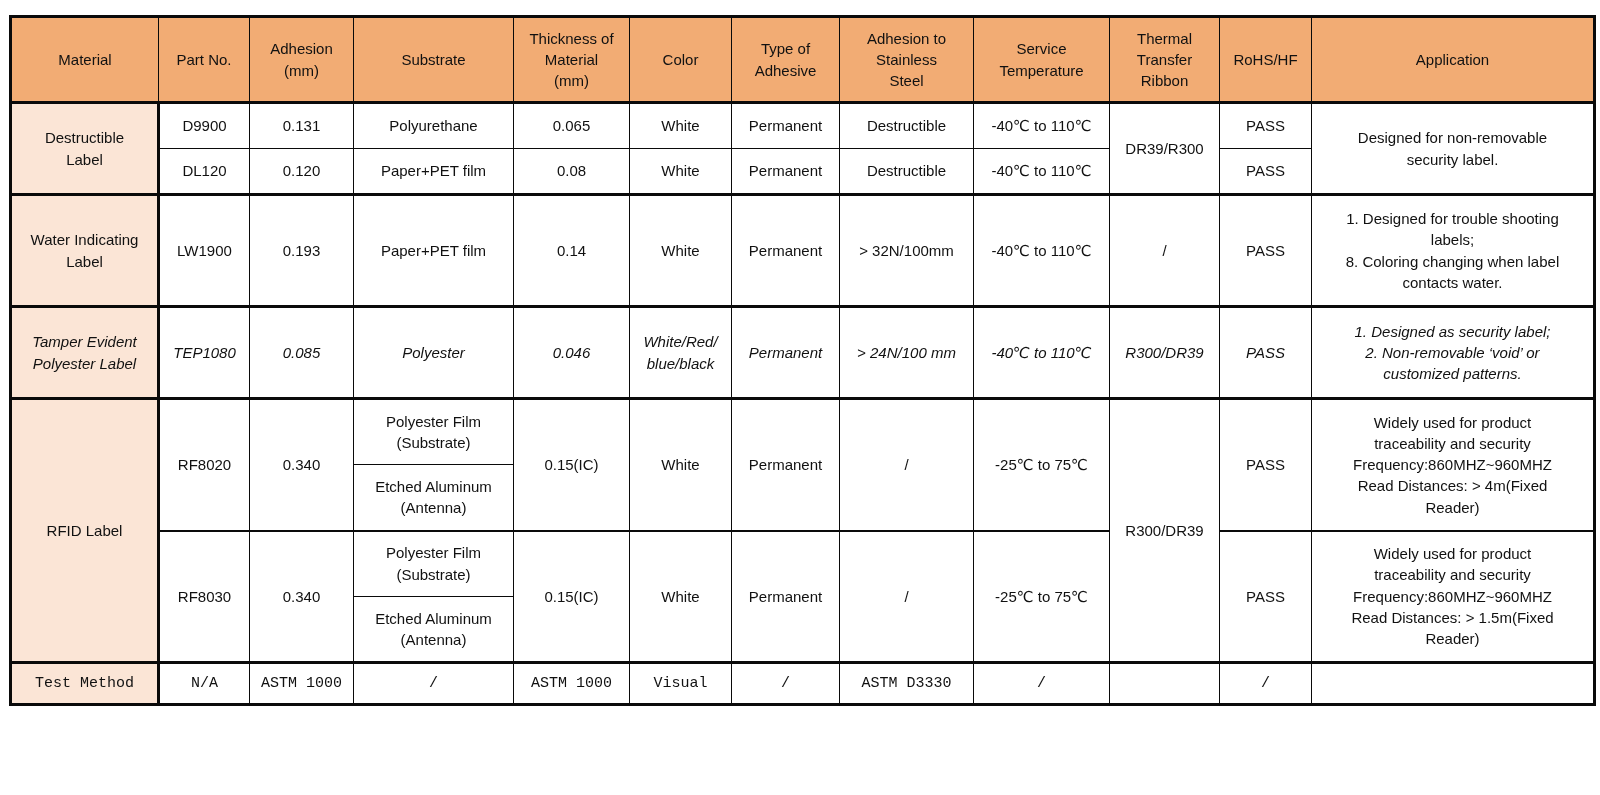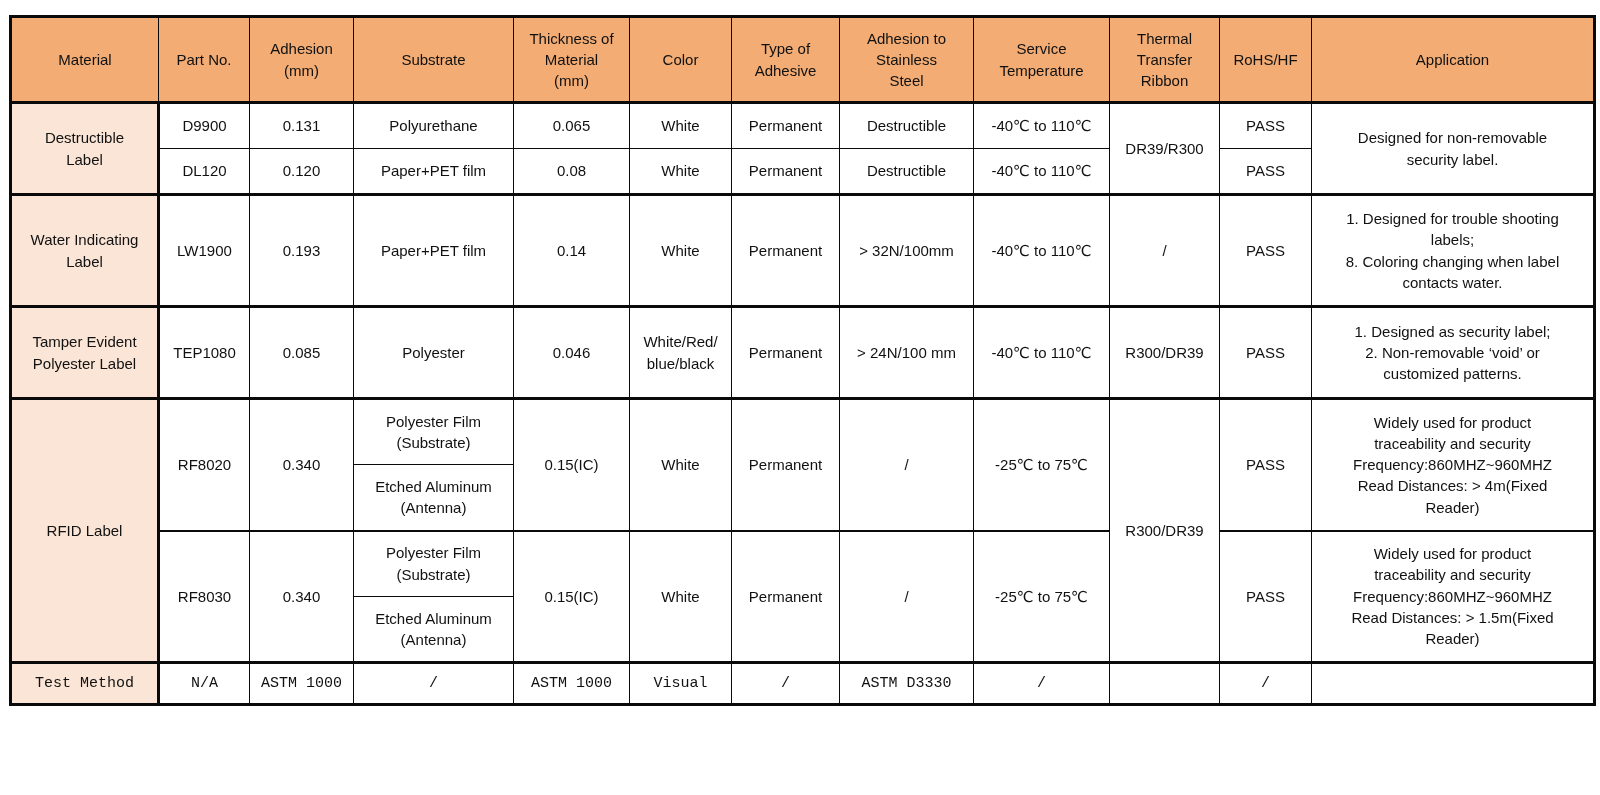--- a/index.html
+++ b/index.html
@@ -45,21 +45,21 @@
   }
   .spec td.app {
     text-align: center;
     padding: 3px 7px;
   }
   tr.group-start td { border-top: 3px solid var(--border-color); }
   tr.rf-mid td { border-top: 2.5px solid var(--border-color); }
   tr.h86  { height: 86px; }
   tr.h46  { height: 46px; padding-left: 8px; }
   tr.h112 { height: 112px; }
-  tr.h92  { height: 92px; }
+  tr.h92  { height: 92px; font-style: italic; }
   tr.h66  { height: 66px; }
   tr.h42  { height: 42px; font-family: Liberation Mono, monospace; }
   .note {
     margin: 26px 0 0 6px;
     font-family: "Liberation Serif", "DejaVu Serif", serif;
     font-weight: bold;
     font-size: 23px;
     color: var(--note-red);
   }
 </style>

